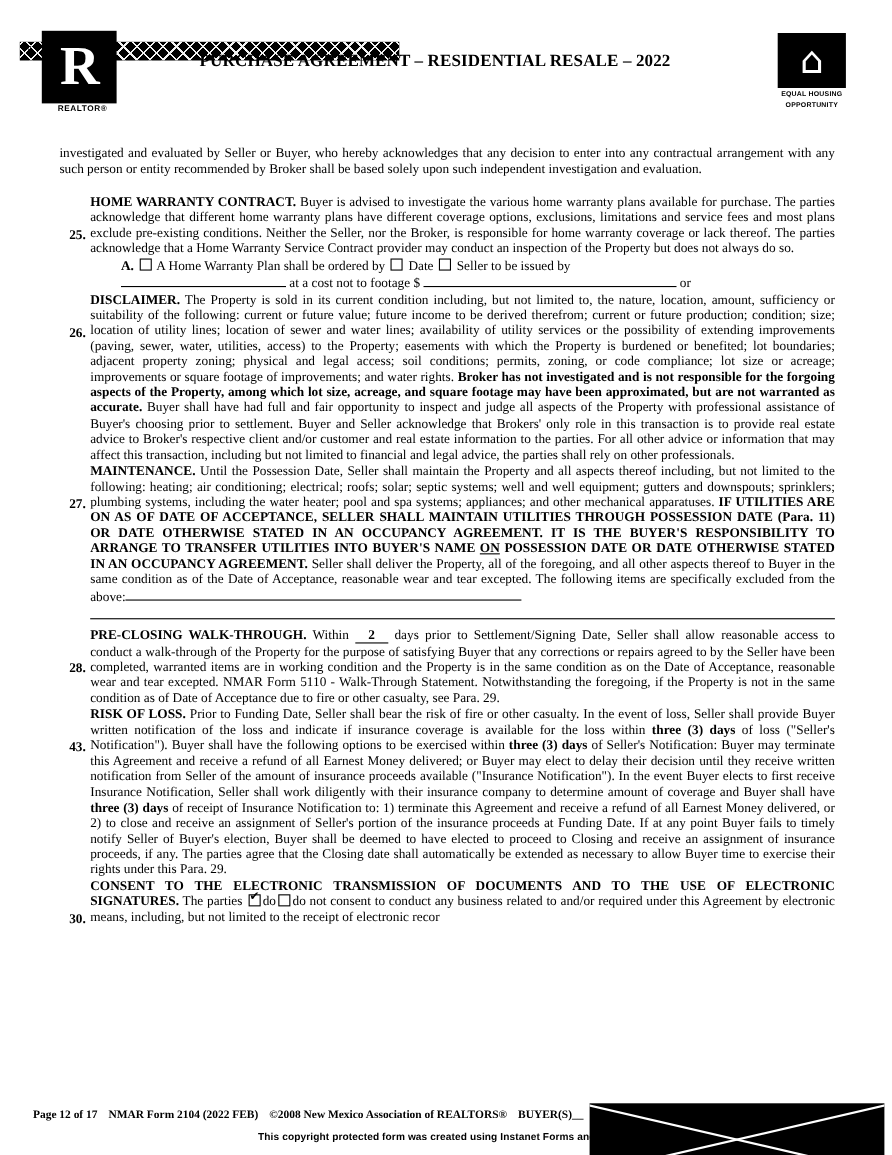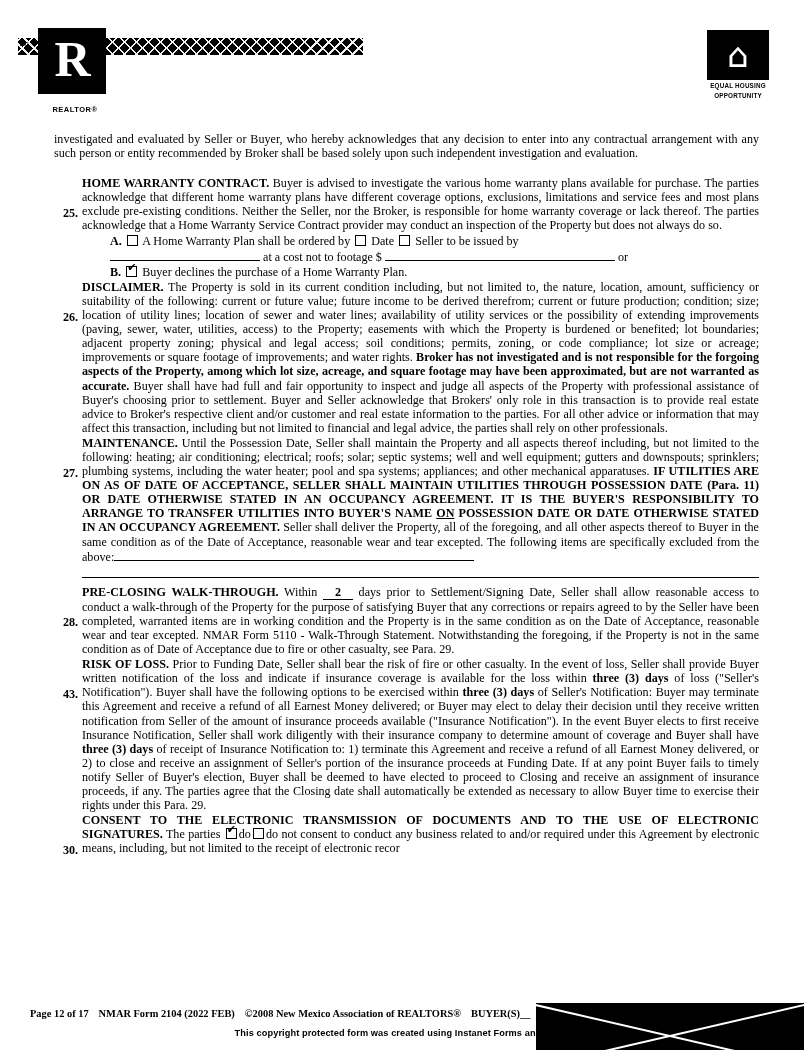--- a/index.html
+++ b/index.html
@@ -75,21 +75,20 @@
   .realtor-word {
     position: absolute;
     left: 38px;
     top: 66px;
     width: 74px;
     font-family: "Liberation Sans", sans-serif;
     font-size: 7.5px;
     font-weight: bold;
     letter-spacing: .5px;
     text-align: center;
-    margin-top: 11px;
   }
   .header-titles {
     position: absolute;
     left: 120px;
     right: 140px;
     top: 6px;
     text-align: center;
   }
   .header-titles .line1 {
     font-size: 15.5px;
@@ -258,20 +257,21 @@
 
   <div class="topbar">
     <div class="xpattern"></div>
   </div>
   <div class="topbar-label">Au</div>
 
   <div class="header">
     <div class="realtor-logo">R</div>
     <div class="realtor-word">REALTOR®</div>
     <div class="header-titles">
+      <div class="line2">PURCHASE AGREEMENT – RESIDENTIAL RESALE – 2022</div>
     </div>
     <div class="eho">
       <div class="eho-box">
           <div class="glyph">⌂</div>
         </div>
       <div class="eho-text">EQUAL HOUSING</div>
       <div class="eho-text">OPPORTUNITY</div>
     </div>
   </div>
 
@@ -291,25 +291,20 @@
         <span class="cb"></span>
         <span>Seller</span>
         <span>to be issued by</span>
         <div style="margin-top:1px;">
           <span class="ul" style="width:150px"></span>
           <span>at a cost not to footage $</span>
           <span class="ul" style="width:230px"></span>
           <span>or</span>
         </div>
       </div>
-      <div class="indent-a">
-        <b>B.</b>
-        <span class="cb checked"></span>
-        <span>Buyer declines the purchase of a Home Warranty Plan.</span>
-      </div>
     </div>
 
     <div class="num-item">
       <span class="num">26.</span>
       <b>DISCLAIMER.</b><span>  The Property is sold in its current condition including, but not limited to, the nature, location, amount, sufficiency or suitability of the following:  current or future value; future income to be derived therefrom;  current or future production; condition; size; location of utility lines; location of sewer and water lines;  availability of utility services or the possibility of extending improvements (paving, sewer, water, utilities, access) to the Property; easements with which the Property is burdened or benefited; lot boundaries; adjacent property zoning; physical and legal access; soil conditions; permits, zoning, or code compliance; lot size or acreage; improvements or square footage of improvements;  and water rights.  </span><b>Broker has not investigated and is not responsible for the forgoing aspects of the Property, among which lot size, acreage, and square footage may have been approximated, but are not warranted as accurate.</b><span> Buyer shall have had full and fair opportunity to inspect and judge all aspects of the Property with professional assistance of Buyer's choosing prior to settlement. Buyer and Seller acknowledge that Brokers' only role in this transaction is to provide real estate advice to Broker's respective client and/or customer and real estate information to the parties.   For all other advice or information that may affect this transaction, including but not limited to financial and legal advice, the parties shall rely on other professionals.</span>
     </div>
 
     <div class="num-item">
       <span class="num">27.</span>
       <b>MAINTENANCE.</b><span>  Until the Possession Date, Seller shall maintain the Property and all aspects thereof including, but not limited to the following: heating; air conditioning; electrical; roofs; solar; septic systems; well and well equipment; gutters and downspouts; sprinklers; plumbing systems, including the water heater; pool and spa systems; appliances; and other mechanical apparatuses.  </span><b>IF UTILITIES ARE ON AS OF DATE OF ACCEPTANCE, SELLER SHALL MAINTAIN UTILITIES THROUGH POSSESSION DATE (Para. 11) OR DATE OTHERWISE STATED IN AN OCCUPANCY AGREEMENT.  IT IS THE BUYER'S RESPONSIBILITY TO ARRANGE TO TRANSFER UTILITIES INTO BUYER'S NAME </b><b style="text-decoration:underline">ON</b><b> POSSESSION DATE OR DATE OTHERWISE STATED IN AN OCCUPANCY AGREEMENT.</b><span>    Seller shall deliver the Property, all of the foregoing, and all other aspects thereof to Buyer in the same condition as of the Date of Acceptance, reasonable wear and tear excepted. The following items are specifically excluded from the above:</span><span class="ul" style="width:360px"></span>

